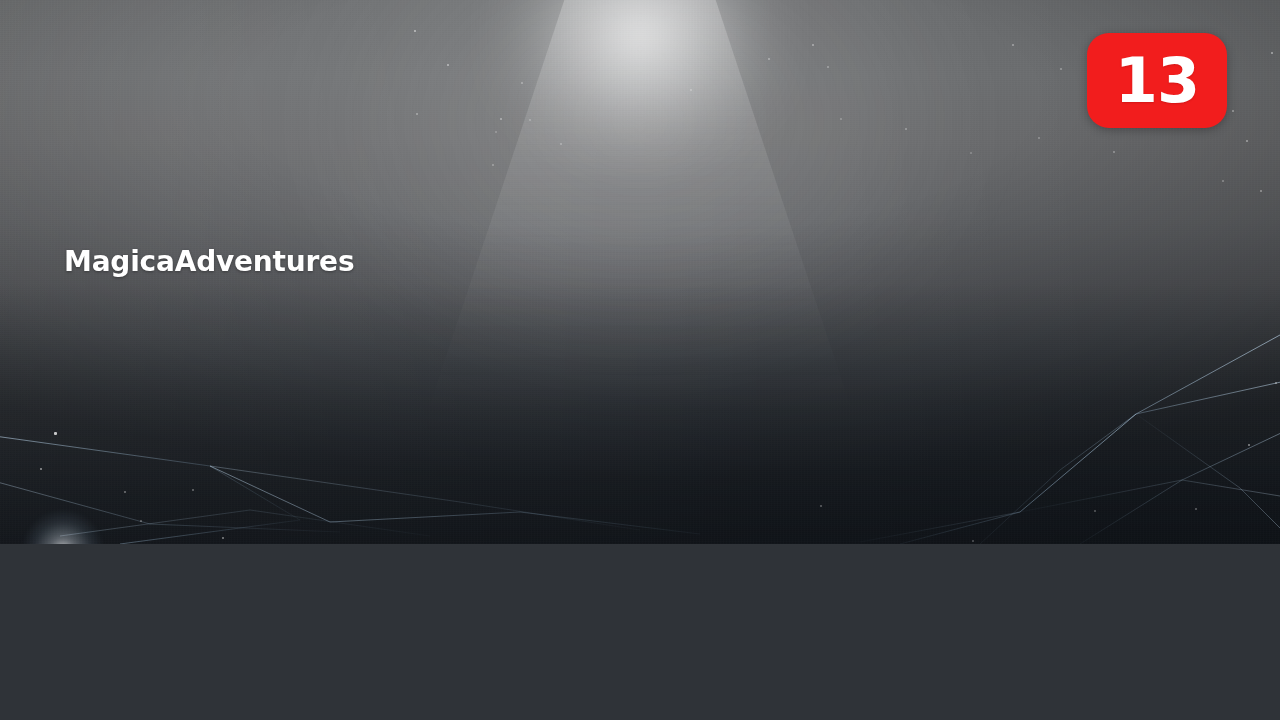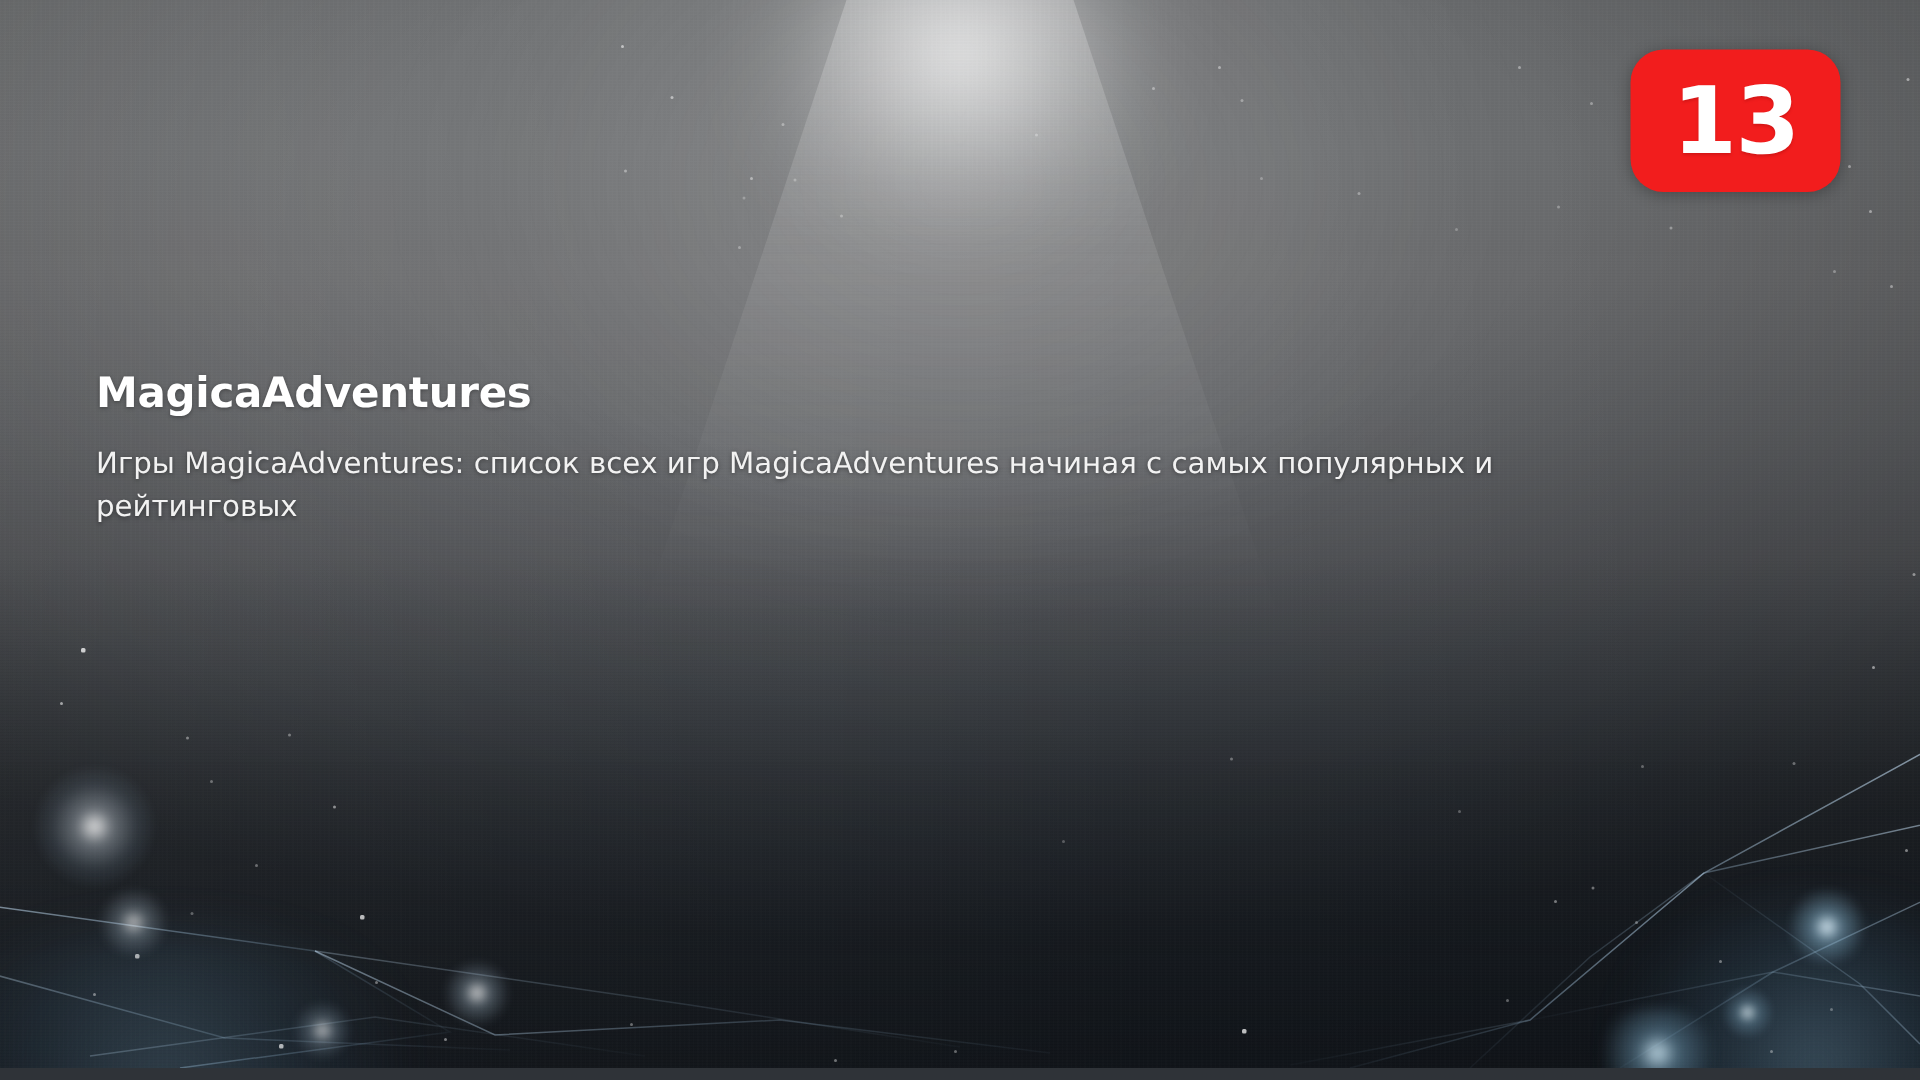--- a/index.html
+++ b/index.html
@@ -7,21 +7,21 @@
     padding: 0;
     background: #2f3338;
   }
   body {
     font-family: "DejaVu Sans", sans-serif;
   }
 
   #stage {
     position: relative;
     width: 1280px;
-    height: 712px;
+    height: 544px;
     overflow: hidden;
     background: #15803d;
     user-select: none;
   }
 
   
   .bg-base {
     position: absolute;
     inset: 0;
     background:
@@ -325,16 +325,15 @@
   <div class="particle" style="left:972px;top:540px;width:2px;height:2px;opacity:.28;"></div>
   <div class="particle" style="left:820px;top:505px;width:2px;height:2px;opacity:.33;"></div>
   <div class="particle" style="left:708px;top:560px;width:2px;height:2px;opacity:.26;"></div>
 
   <div class="count-badge">
     <span class="count-badge-text">13</span>
   </div>
 
   <div class="hero-text">
     <h1 class="hero-title">MagicaAdventures</h1>
-    <p class="hero-desc">Игры MagicaAdventures: список всех игр MagicaAdventures начиная с самых популярных и рейтинговых</p>
   </div>
 
 </div>
 
 </body></html>

